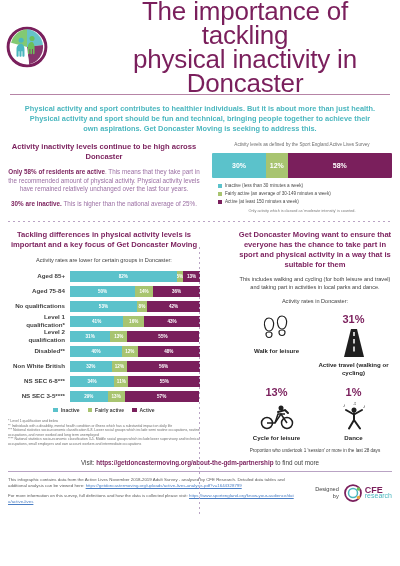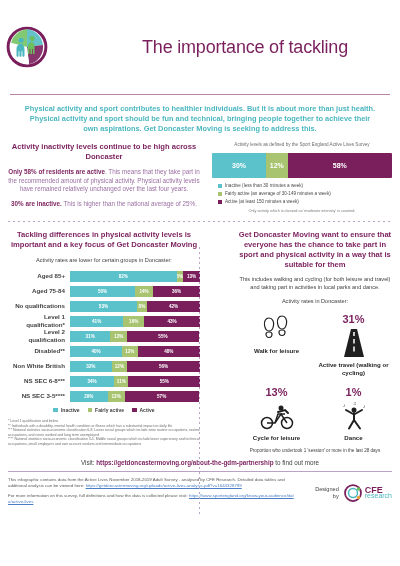--- a/index.html
+++ b/index.html
@@ -13,21 +13,21 @@
 
   
   .header { display:flex; align-items:center; padding: 6px 8px 4px 6px; height: 92px; }
   .logo-wrap { width: 96px; flex: 0 0 96px; display:flex; align-items:center; gap:2px; }
   .logo-mark { width: 42px; height: 42px; flex:0 0 42px; }
   .logo-text { font-size: 7.5px; line-height: 7.8px; font-weight: 700;
                color:#8a8f92; letter-spacing:.2px; text-transform: uppercase; }
   .logo-text .l1 { font-size:6px; }
   .logo-text .l2 { font-size:8.6px; color:#7e7e7e; }
   .logo-text .l3 { font-size:8.6px; color:#9aa0a2; }
-  .title { flex:1; text-align:center; color:#7a1f5c; font-size: 18px;
+  .title { flex:1; text-align:center; color:#7a1f5c; font-size: 26px;
            line-height: 24px; font-weight: 400; letter-spacing:-.2px; padding-right:4px;}
   .title .l2 { display:block; }
 
   .rule { height:1px; background:#7a1f5c; margin: 2px 10px 0 10px; opacity:.55; }
 
   
   .intro { color:#4bb7bf; font-weight:700; font-size:7.4px; line-height:10px;
            text-align:center; padding: 9px 22px 8px 22px; }
 
   
@@ -130,20 +130,21 @@
         <path d="M55 91 A42 42 0 0 1 12 40 L50 50 Z" fill="#ffffff"></path>
         <path d="M12 40 A42 42 0 0 1 50 8 L50 50 Z" fill="#6cbf5a" opacity=".85"></path>
         <circle cx="36" cy="34" r="6" fill="#4bb7bf"></circle>
         <path d="M36 42 c-7 0 -11 6 -11 13 l0 16 c0 3 5 3 5 0 l0 -11 l2 0 l0 11 c0 3 5 3 5 0 l0 -11 l2 0 l0 11 c0 3 5 3 5 0 l0 -16 c0 -7 -4 -13 -8 -13 z" fill="#4bb7bf"></path>
         <circle cx="62" cy="30" r="6" fill="#6cbf5a"></circle>
         <path d="M62 38 c-6 0 -10 5 -10 12 l0 15 c0 3 4 3 4 0 l0 -10 l2 0 l0 10 c0 3 4 3 4 0 l0 -10 l2 0 l0 10 c0 3 4 3 4 0 l0 -15 c0 -7 -4 -12 -6 -12 z" fill="#6cbf5a"></path>
       </svg>
     </div>
     <div class="title">
       <span class="l1">The importance of tackling</span>
+      <span class="l2">physical inactivity in Doncaster</span>
     </div>
   </div>
 
   <div class="rule"></div>
 
   <div class="intro">Physical activity and sport contributes to healthier individuals. But it is about more than just health. Physical activity and sport should be fun and technical, bringing people together to achieve their own aspirations. Get Doncaster Moving is seeking to address this.</div>
 
   <div class="zone1">
     <div class="col-l">
       <h2 class="sub">Activity inactivity levels continue to be high across Doncaster</h2>

